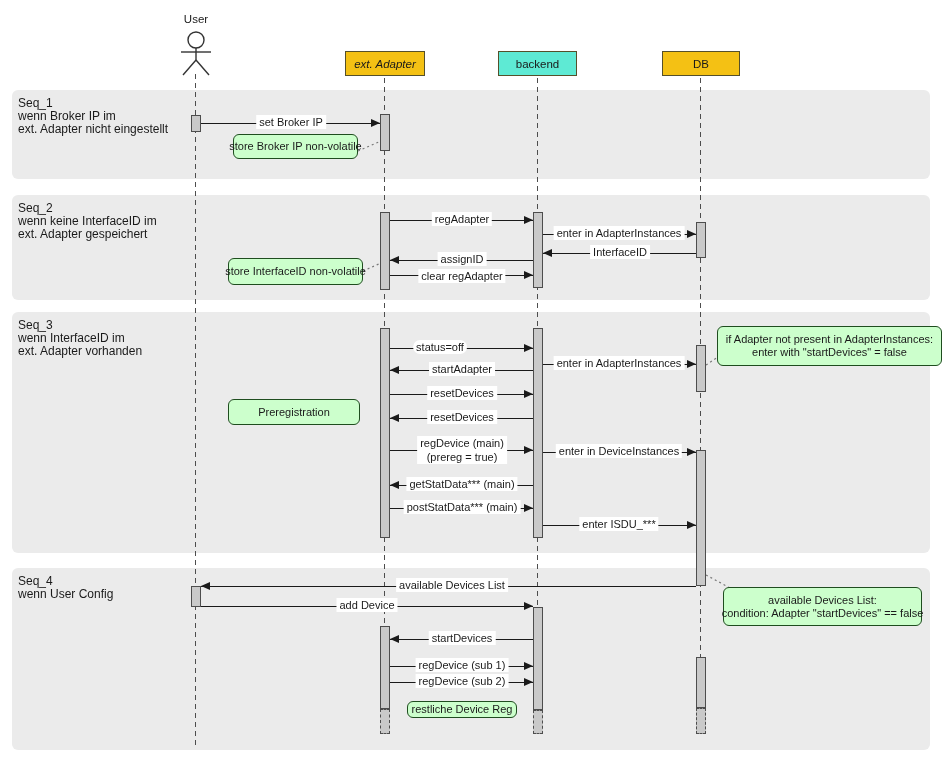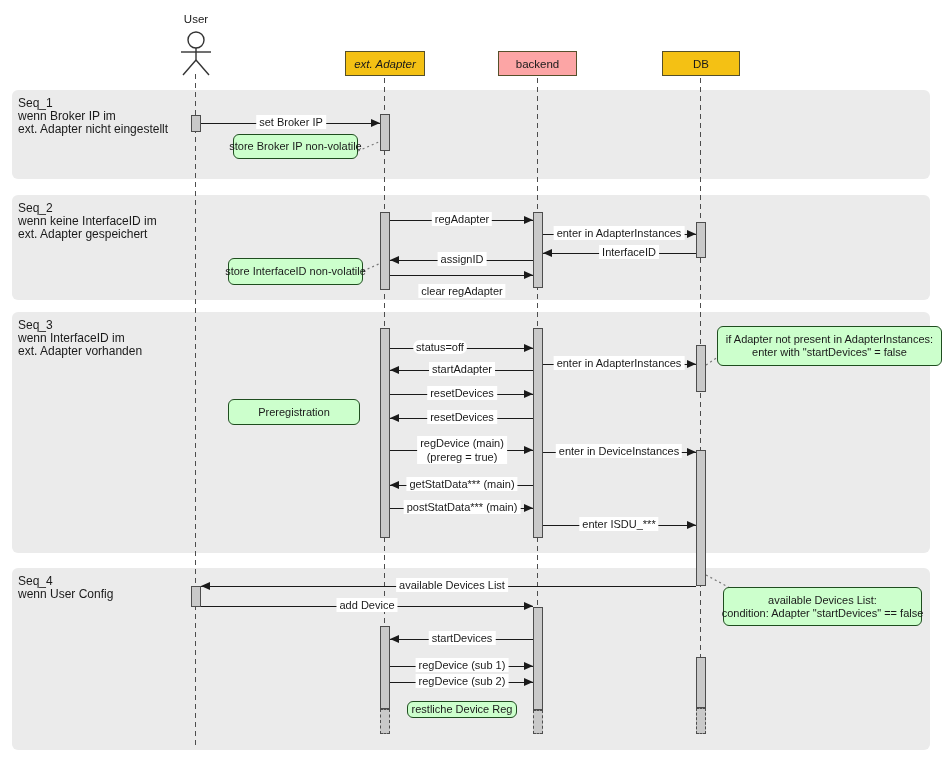--- a/index.html
+++ b/index.html
@@ -55,21 +55,21 @@
   <div>
       <div class="actor-label" style="left: 156px; top: 13px; width: 80px;">User</div>
       <svg width="44" height="47" viewBox="0 0 44 47" class="person-svg" style="left: 174px; top: 29px; position: absolute;">
         <circle cx="22" cy="11" r="8" fill="#fff" stroke="#333" stroke-width="1.4"></circle>
         <line x1="22" y1="19" x2="22" y2="31" stroke="#333" stroke-width="1.4"></line>
         <line x1="7" y1="23" x2="37" y2="23" stroke="#333" stroke-width="1.4"></line>
         <line x1="22" y1="31" x2="9" y2="46" stroke="#333" stroke-width="1.4"></line>
         <line x1="22" y1="31" x2="35" y2="46" stroke="#333" stroke-width="1.4"></line>
       </svg>
       <div class="actor-box" style="left: 345px; top: 51px; width: 80px; background: rgb(244, 193, 20); border-color: rgb(85, 80, 42); font-style: italic;">ext. Adapter</div>
-      <div class="actor-box" style="left: 498px; top: 51px; width: 79px; background: #fca5a5; border-color: rgb(85, 80, 42);">backend</div>
+      <div class="actor-box" style="left: 498px; top: 51px; width: 79px; background: #5eead4; border-color: rgb(85, 80, 42);">backend</div>
       <div class="actor-box" style="left: 662px; top: 51px; width: 78px; background: rgb(244, 193, 20); border-color: rgb(85, 80, 42);">DB</div>
     </div>
   <div>
       <div class="activation" style="left: 191px; top: 115px; height: 17px; background: rgb(201, 201, 201);"></div>
       <div class="activation" style="left: 380px; top: 114px; height: 37px; background: rgb(201, 201, 201);"></div>
       <div class="activation" style="left: 380px; top: 212px; height: 78px; background: rgb(201, 201, 201);"></div>
       <div class="activation" style="left: 533px; top: 212px; height: 76px; background: rgb(201, 201, 201);"></div>
       <div class="activation" style="left: 696px; top: 222px; height: 36px; background: rgb(201, 201, 201);"></div>
       <div class="activation" style="left: 380px; top: 328px; height: 210px; background: rgb(201, 201, 201);"></div>
       <div class="activation" style="left: 533px; top: 328px; height: 210px; background: rgb(201, 201, 201);"></div>
@@ -88,27 +88,27 @@
       <div class="arrowhead" style="top: 119px; left: 371px; border-top: 4.5px solid transparent; border-bottom: 4.5px solid transparent; border-left: 9px solid rgb(26, 26, 26);"></div>
       <div class="msg-label" style="left: 291px; top: 115px;">set Broker IP</div>
       <div class="msg-line" style="left: 390px; top: 220px; width: 143px; border-top-color: rgb(26, 26, 26);"></div>
       <div class="arrowhead" style="top: 216px; left: 524px; border-top: 4.5px solid transparent; border-bottom: 4.5px solid transparent; border-left: 9px solid rgb(26, 26, 26);"></div>
       <div class="msg-label" style="left: 462px; top: 212px;">regAdapter</div>
       <div class="msg-line" style="left: 543px; top: 234px; width: 153px; border-top-color: rgb(26, 26, 26);"></div>
       <div class="arrowhead" style="top: 230px; left: 687px; border-top: 4.5px solid transparent; border-bottom: 4.5px solid transparent; border-left: 9px solid rgb(26, 26, 26);"></div>
       <div class="msg-label" style="left: 619px; top: 226px;">enter in AdapterInstances</div>
       <div class="msg-line" style="left: 543px; top: 253px; width: 153px; border-top-color: rgb(26, 26, 26);"></div>
       <div class="arrowhead" style="top: 249px; left: 543px; border-top: 4.5px solid transparent; border-bottom: 4.5px solid transparent; border-right: 9px solid rgb(26, 26, 26);"></div>
-      <div class="msg-label" style="left: 620px; top: 245px; margin-left: 9px;">InterfaceID</div>
+      <div class="msg-label" style="left: 620px; top: 245px;">InterfaceID</div>
       <div class="msg-line" style="left: 390px; top: 260px; width: 143px; border-top-color: rgb(26, 26, 26);"></div>
       <div class="arrowhead" style="top: 256px; left: 390px; border-top: 4.5px solid transparent; border-bottom: 4.5px solid transparent; border-right: 9px solid rgb(26, 26, 26);"></div>
       <div class="msg-label" style="left: 462px; top: 252px;">assignID</div>
       <div class="msg-line" style="left: 390px; top: 275px; width: 143px; border-top-color: rgb(26, 26, 26);"></div>
       <div class="arrowhead" style="top: 271px; left: 524px; border-top: 4.5px solid transparent; border-bottom: 4.5px solid transparent; border-left: 9px solid rgb(26, 26, 26);"></div>
-      <div class="msg-label" style="left: 462px; top: 284px;">clear regAdapter</div>
+      <div class="msg-label" style="left: 462px; top: 269px;">clear regAdapter</div>
       <div class="msg-line" style="left: 390px; top: 348px; width: 143px; border-top-color: rgb(26, 26, 26);"></div>
       <div class="arrowhead" style="top: 344px; left: 524px; border-top: 4.5px solid transparent; border-bottom: 4.5px solid transparent; border-left: 9px solid rgb(26, 26, 26);"></div>
       <div class="msg-label" style="left: 440px; top: 340px; border-radius: 7px;">status=off</div>
       <div class="msg-line" style="left: 543px; top: 364px; width: 153px; border-top-color: rgb(26, 26, 26);"></div>
       <div class="arrowhead" style="top: 360px; left: 687px; border-top: 4.5px solid transparent; border-bottom: 4.5px solid transparent; border-left: 9px solid rgb(26, 26, 26);"></div>
       <div class="msg-label" style="left: 619px; top: 356px;">enter in AdapterInstances</div>
       <div class="msg-line" style="left: 390px; top: 370px; width: 143px; border-top-color: rgb(26, 26, 26);"></div>
       <div class="arrowhead" style="top: 366px; left: 390px; border-top: 4.5px solid transparent; border-bottom: 4.5px solid transparent; border-right: 9px solid rgb(26, 26, 26);"></div>
       <div class="msg-label" style="left: 462px; top: 362px;">startAdapter</div>
       <div class="msg-line" style="left: 390px; top: 394px; width: 143px; border-top-color: rgb(26, 26, 26);"></div>

